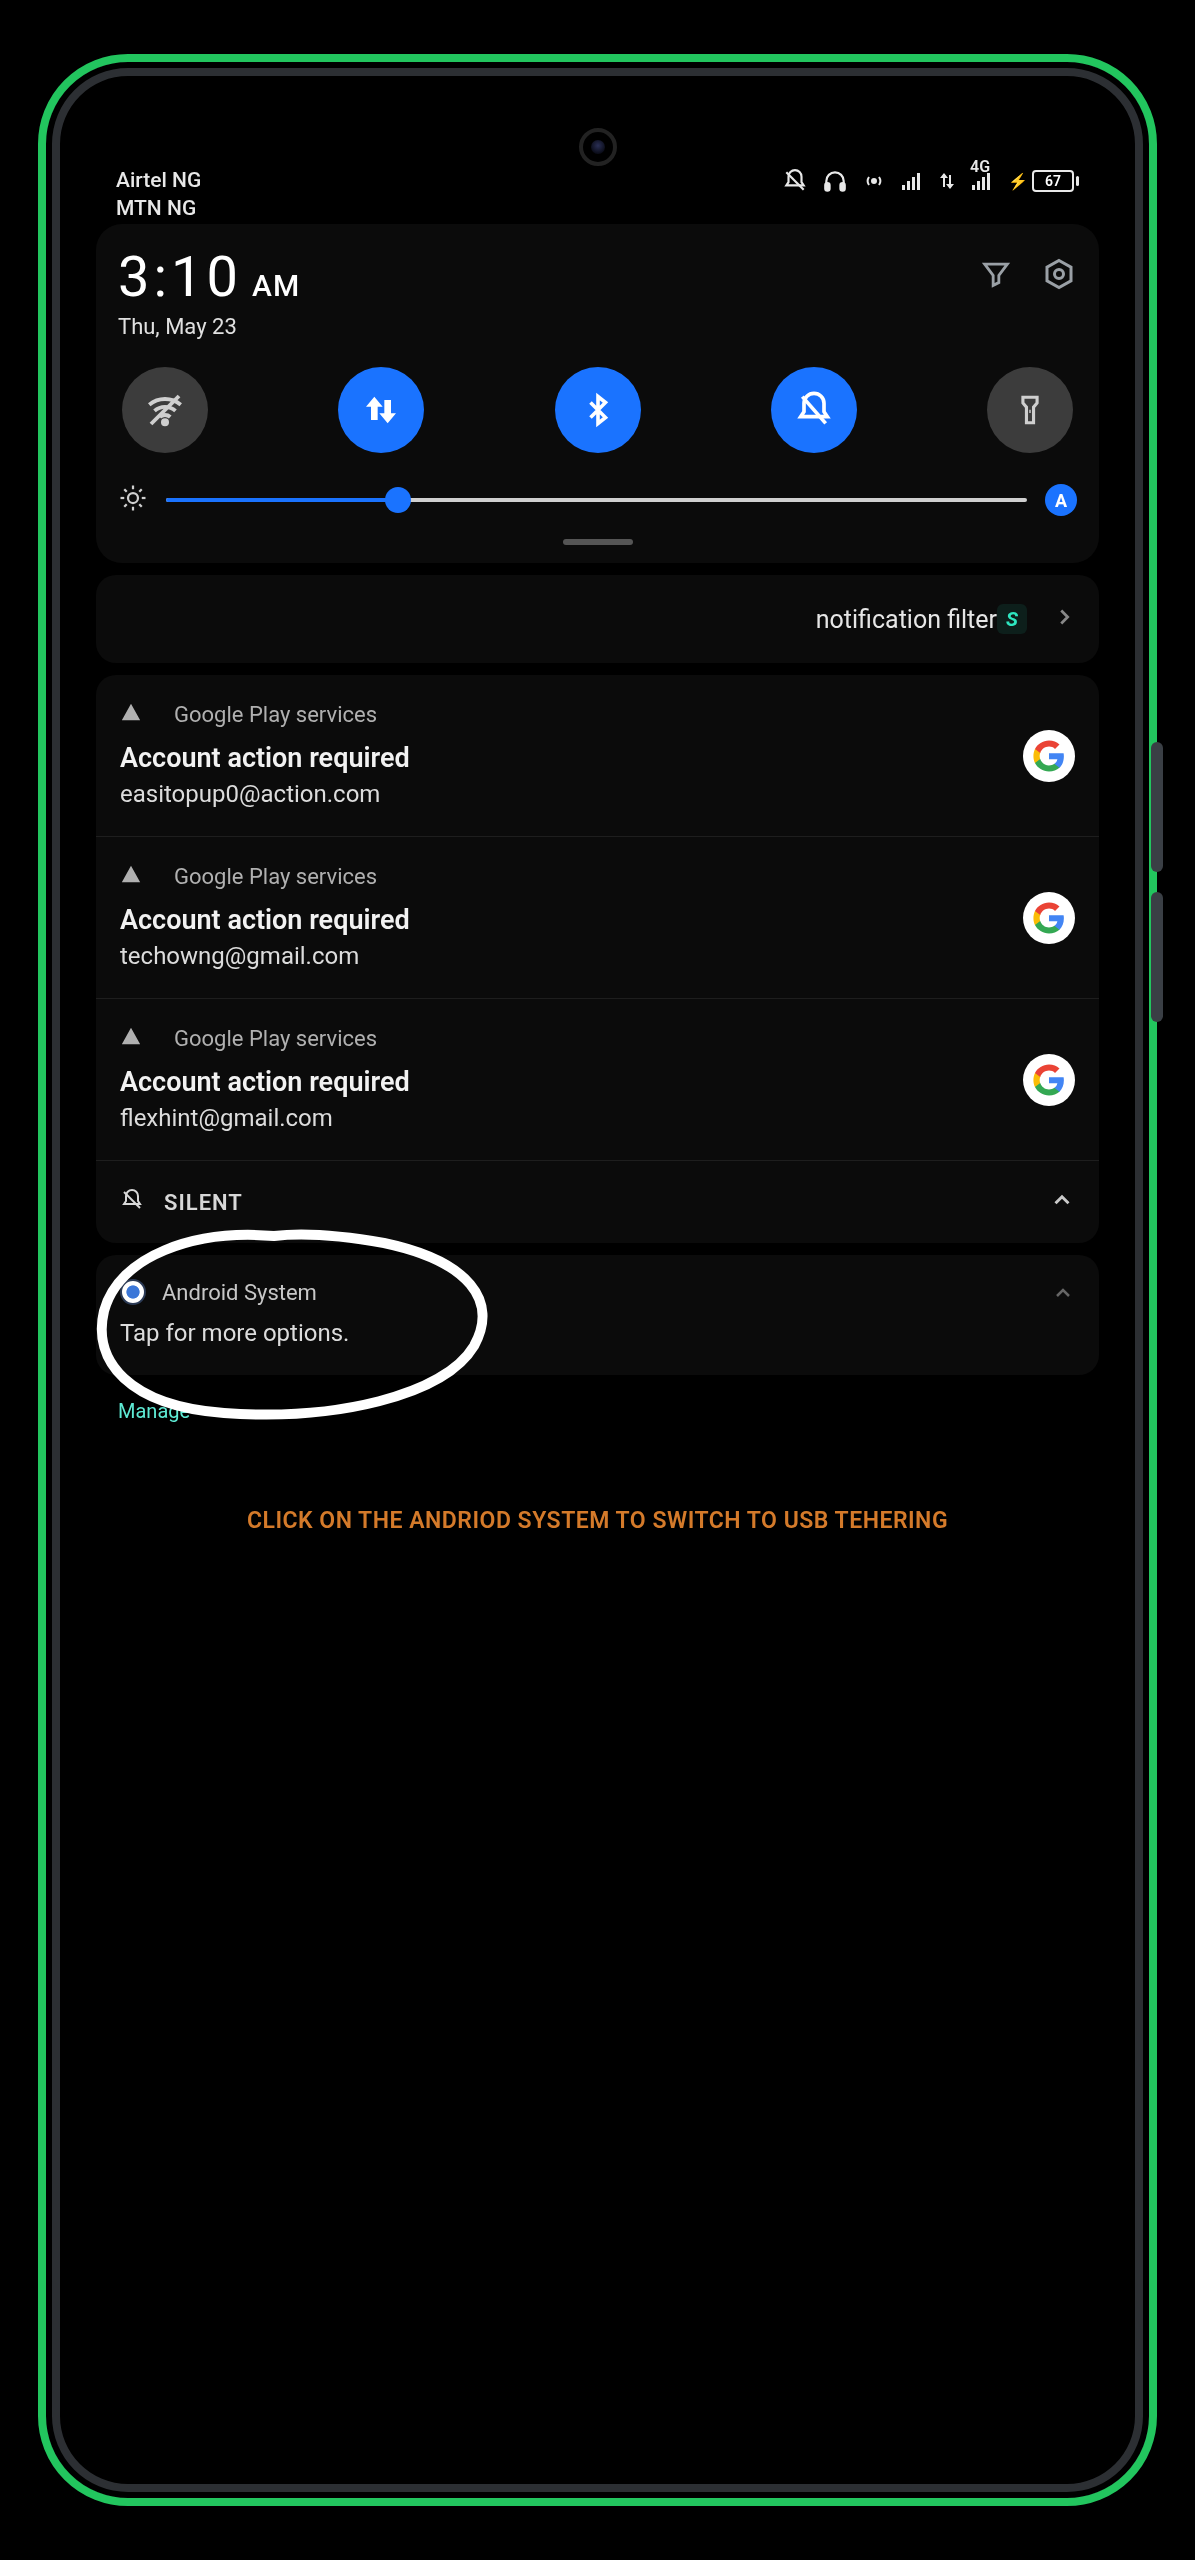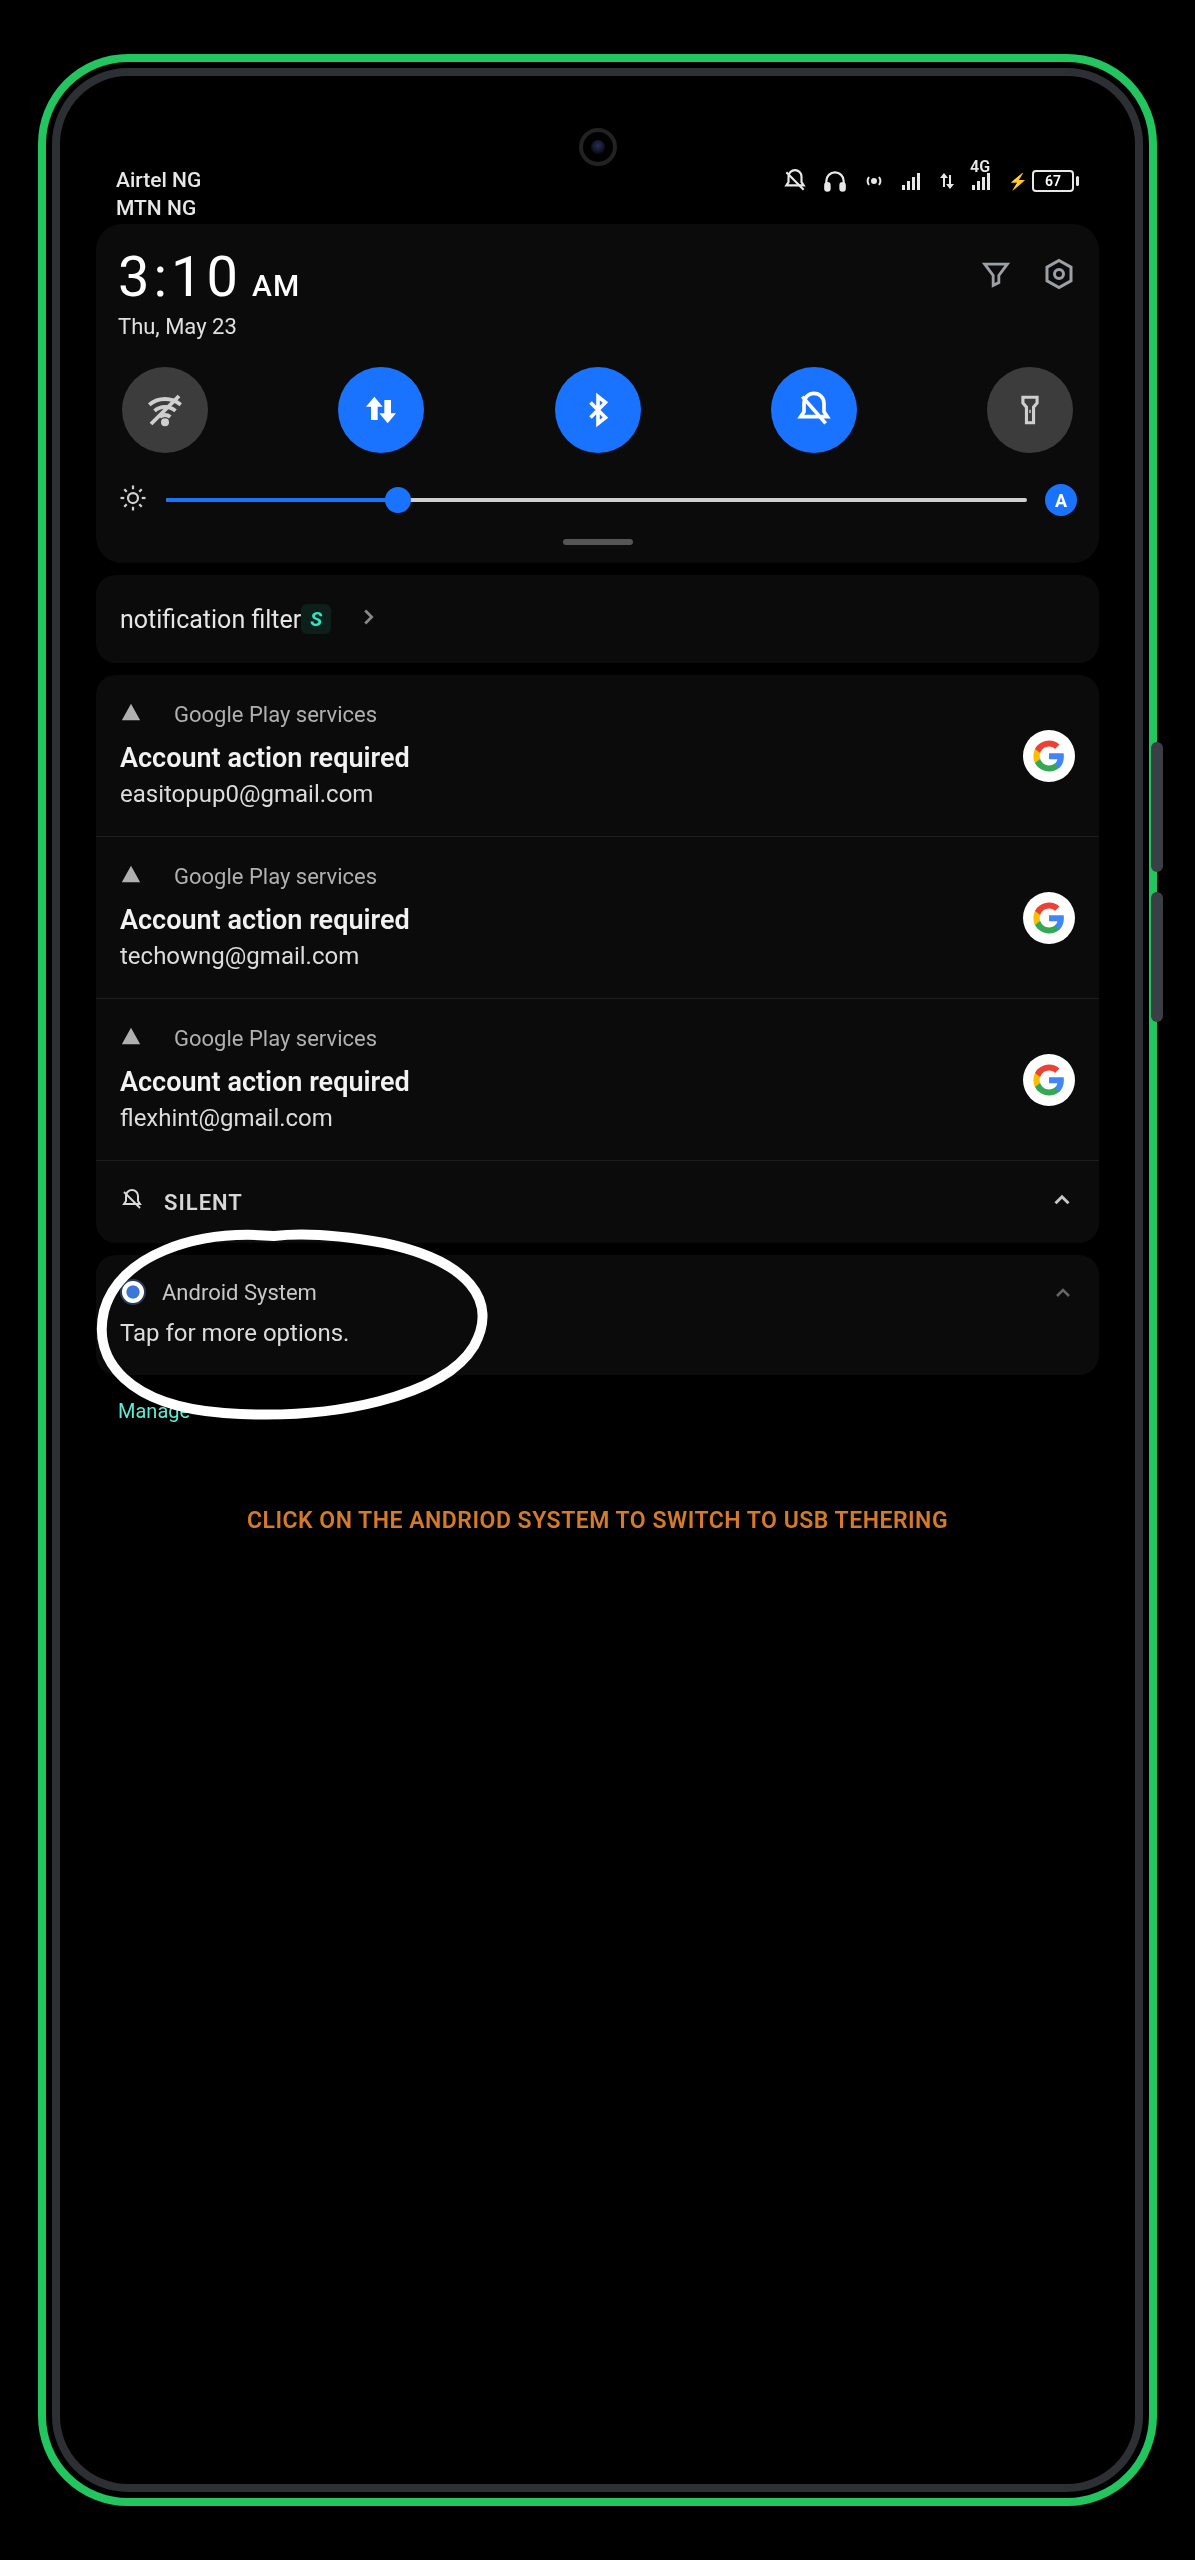--- a/index.html
+++ b/index.html
@@ -199,21 +199,21 @@
   .grab {
     width: 70px; height: 6px; border-radius: 3px; background:#555; margin: 22px auto 0 auto;
   }
 
   
   .filter-card {
     margin: 12px 6px 0 6px;
     background: #0b0b0b;
     border-radius: 20px;
     height: 88px;
-    display:flex; align-items:center; justify-content:flex-start;
+    display:flex; align-items:center; justify-content:flex-end;
     padding: 0 24px;
   }
   .filter-text { font-size: 25px; color:#e6e6e6; }
   .filter-right { display:flex; align-items:center; gap: 26px; color:#888; }
   .s-badge {
     width: 30px; height: 30px; border-radius: 6px; background:#0d1f1b;
     display:flex; align-items:center; justify-content:center;
     color:#2ee6c0; font-weight:700; font-style: italic; font-size: 20px;
   }
 
@@ -461,21 +461,21 @@
             <div class="notif">
               <div class="notif-app-row">
                 <span>
                   <svg width="22" height="22" viewBox="0 0 24 24" fill="currentColor">
                       <path d="M12 3L2 21h20L12 3zm0 6l.01 6H12V9zm0 8h.01v2H12v-2z"></path>
                     </svg>
                 </span>
                 <span>Google Play services</span>
               </div>
               <div class="notif-title">Account action required</div>
-              <div class="notif-sub">easitopup0@gmail.com</div>
+              <div class="notif-sub">easitopup0@action.com</div>
               <div class="g-badge">
                 <svg width="34" height="34" viewBox="0 0 48 48">
                     <path fill="#4285F4" d="M45 24.5c0-1.6-.15-3-.4-4.5H24v8.5h11.8c-.5 2.8-2.1 5.2-4.5 6.8v5.6h7.2C42.8 37 45 31.3 45 24.5z"></path>
                     <path fill="#34A853" d="M24 46c6 0 11-2 14.7-5.3l-7.2-5.6c-2 1.4-4.6 2.2-7.5 2.2-5.8 0-10.7-3.9-12.4-9.1H4.2v5.8C7.8 41 15.3 46 24 46z"></path>
                     <path fill="#FBBC05" d="M11.6 28.2c-.5-1.4-.8-2.8-.8-4.2s.3-2.8.8-4.2v-5.8H4.2C2.8 17 2 20.4 2 24s.8 7 2.2 10l7.4-5.8z"></path>
                     <path fill="#EA4335" d="M24 10.7c3.3 0 6.2 1.1 8.5 3.3l6.3-6.3C34.9 4 30 2 24 2 15.3 2 7.8 7 4.2 14l7.4 5.8C13.3 14.6 18.2 10.7 24 10.7z"></path>
                   </svg>
               </div>
             </div>
 

